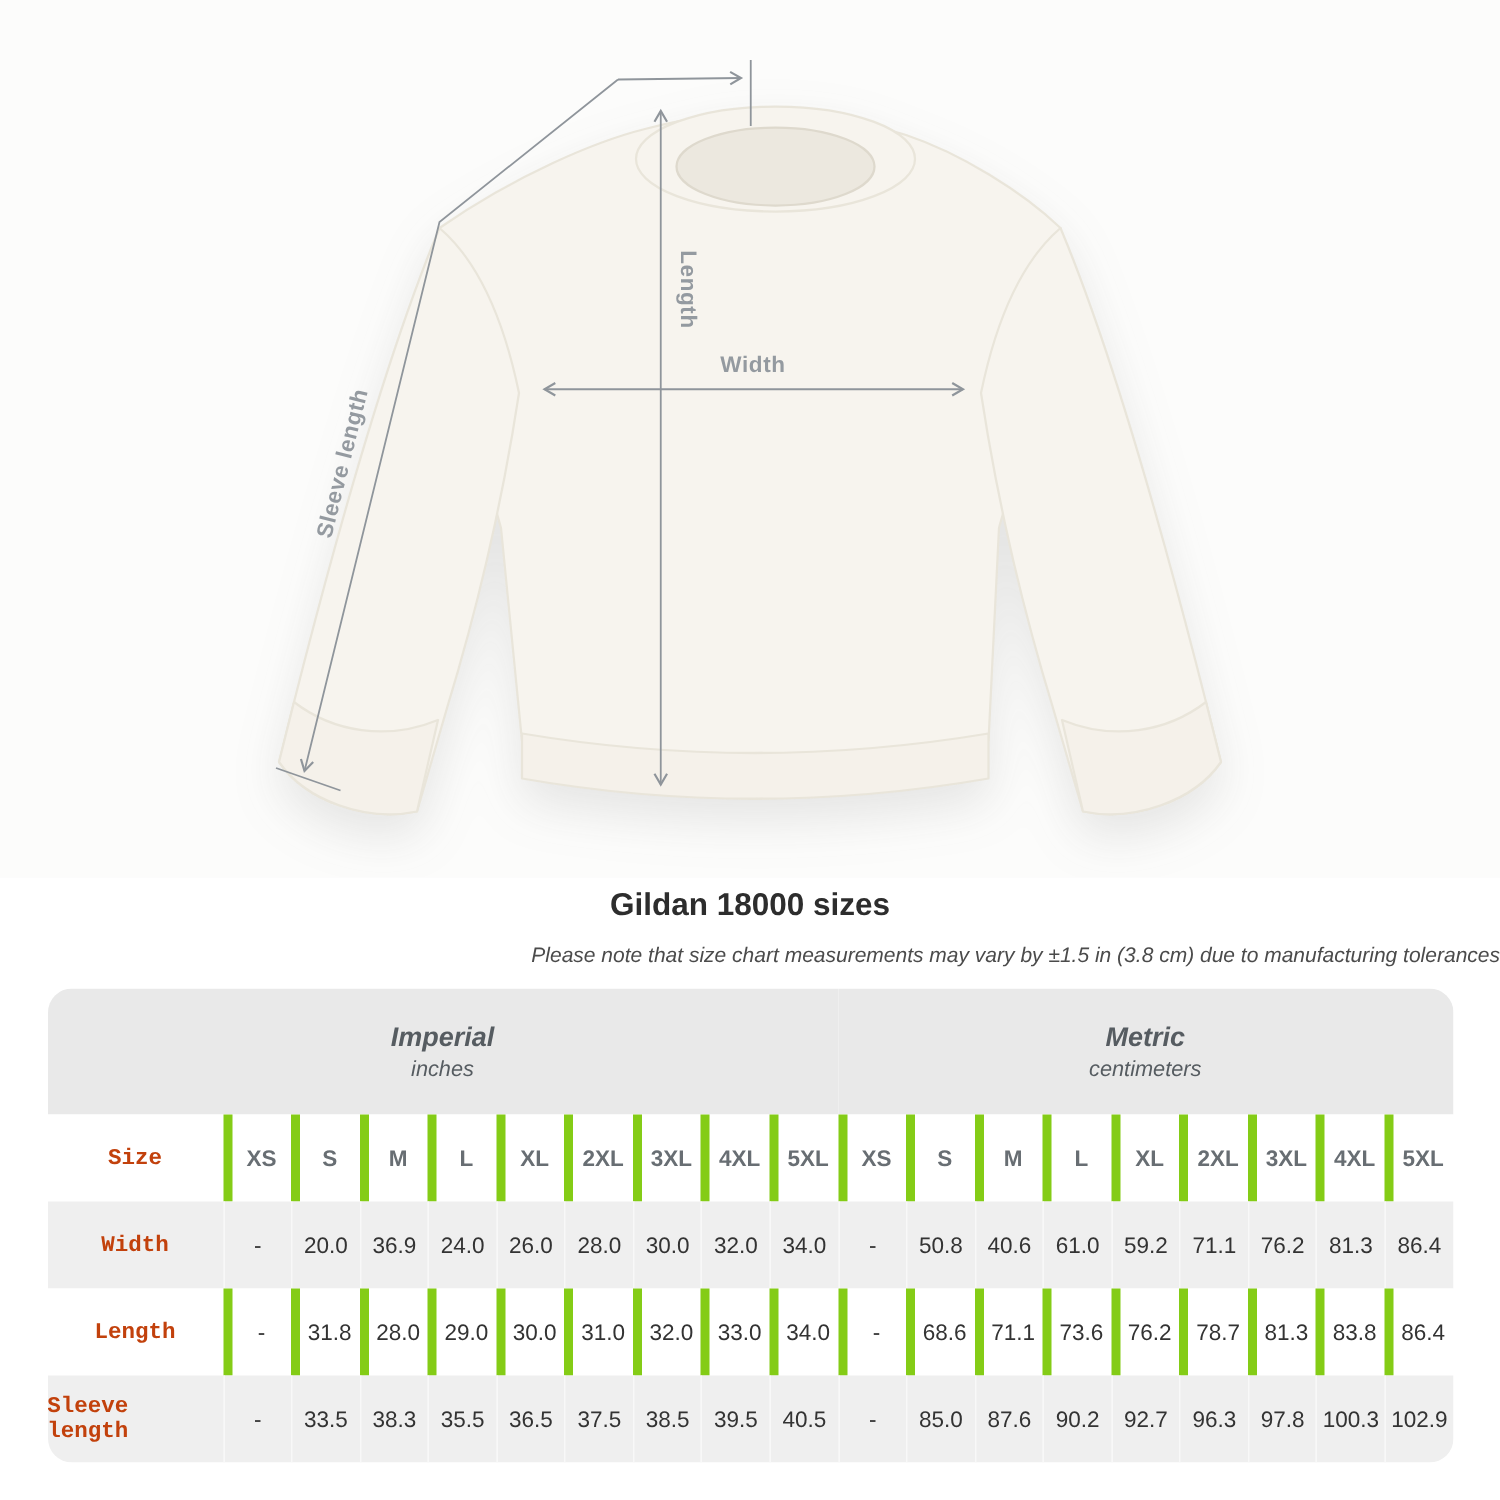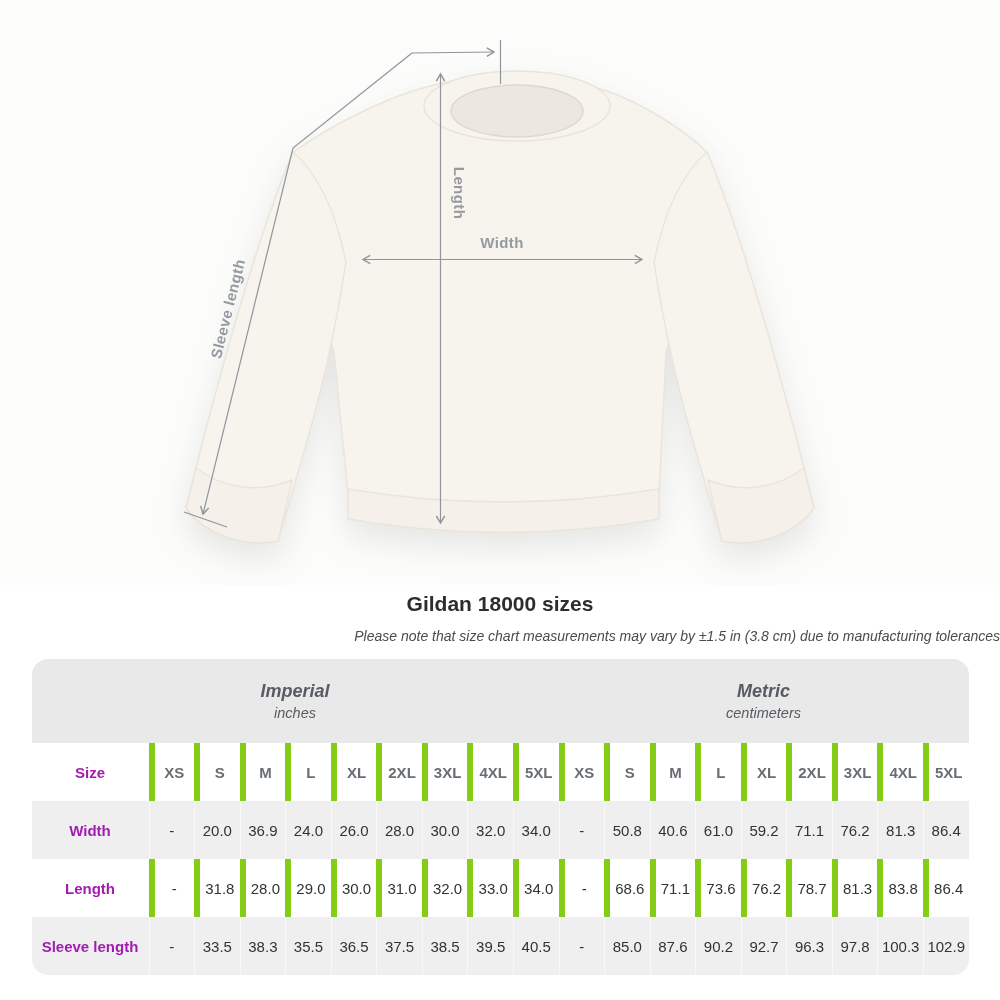--- a/index.html
+++ b/index.html
@@ -25,21 +25,21 @@
   .grp-imperial{grid-column:1 / span 10;}
   .grp-metric{grid-column:11 / span 9;}
   .grp-title{font-style:italic;font-weight:700;font-size:18px;color:#565c61;}
   .grp-sub{font-style:italic;font-size:14.5px;color:#565c61;}
 
   .cell{display:flex;align-items:center;justify-content:center;height:58px;font-size:15px;}
   .r-white{background:#ffffff;}
   .r-gray{background:#efefef;}
   .r-white.sep{border-left:6px solid #84cc16;}
   .r-gray.sep{border-left:1px solid #f8f8f8;}
-  .row-label{font-weight:700;color:#a21caf;}
+  .row-label{font-weight:700;color:#c2410c;font-family:Liberation Mono, monospace;}
   .size-head{font-weight:700;color:#686e73;}
   .val{color:#333333;}
 </style>
 </head>
 <body>
 
 <div class="stage">
 
   <div class="diagram-wrap">
     <svg width="1000" height="585" viewBox="0 0 1000 585">

